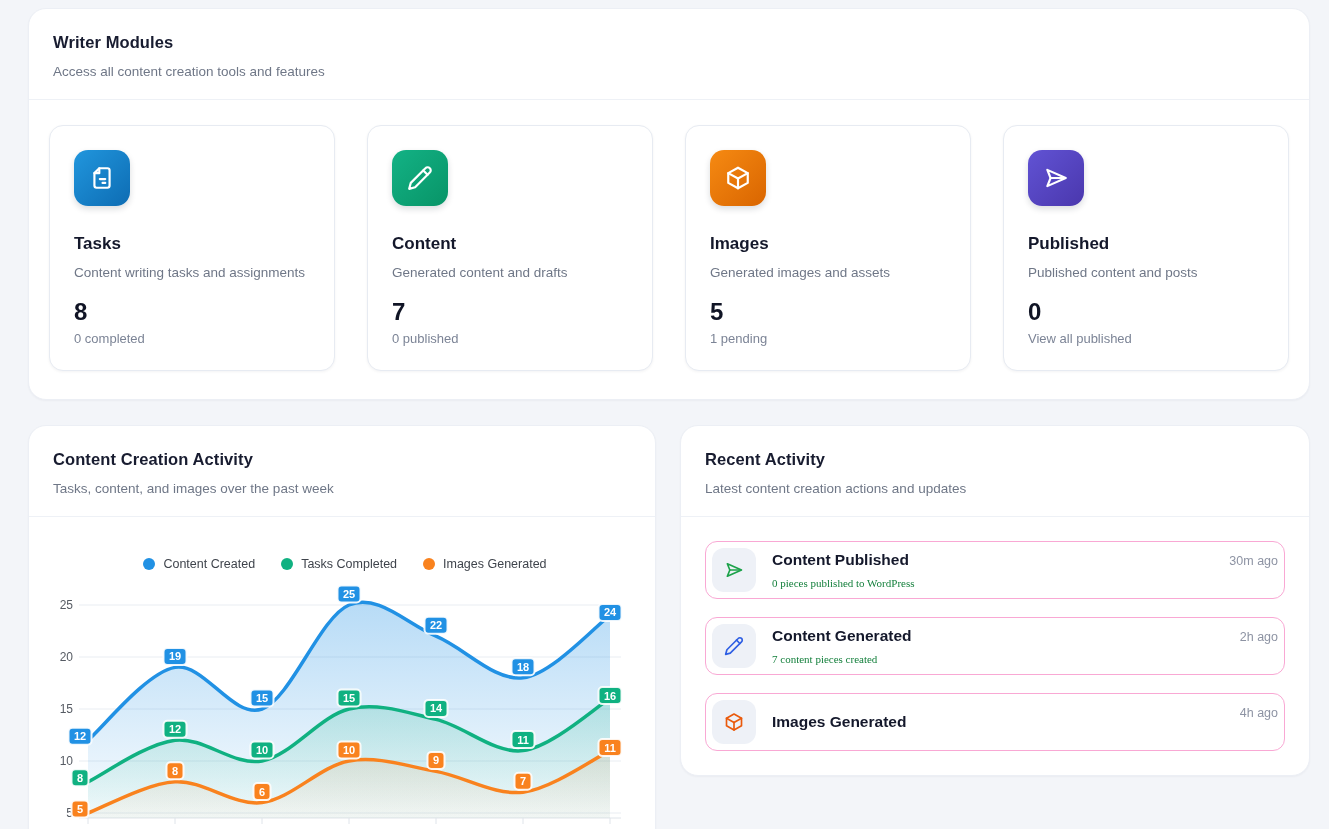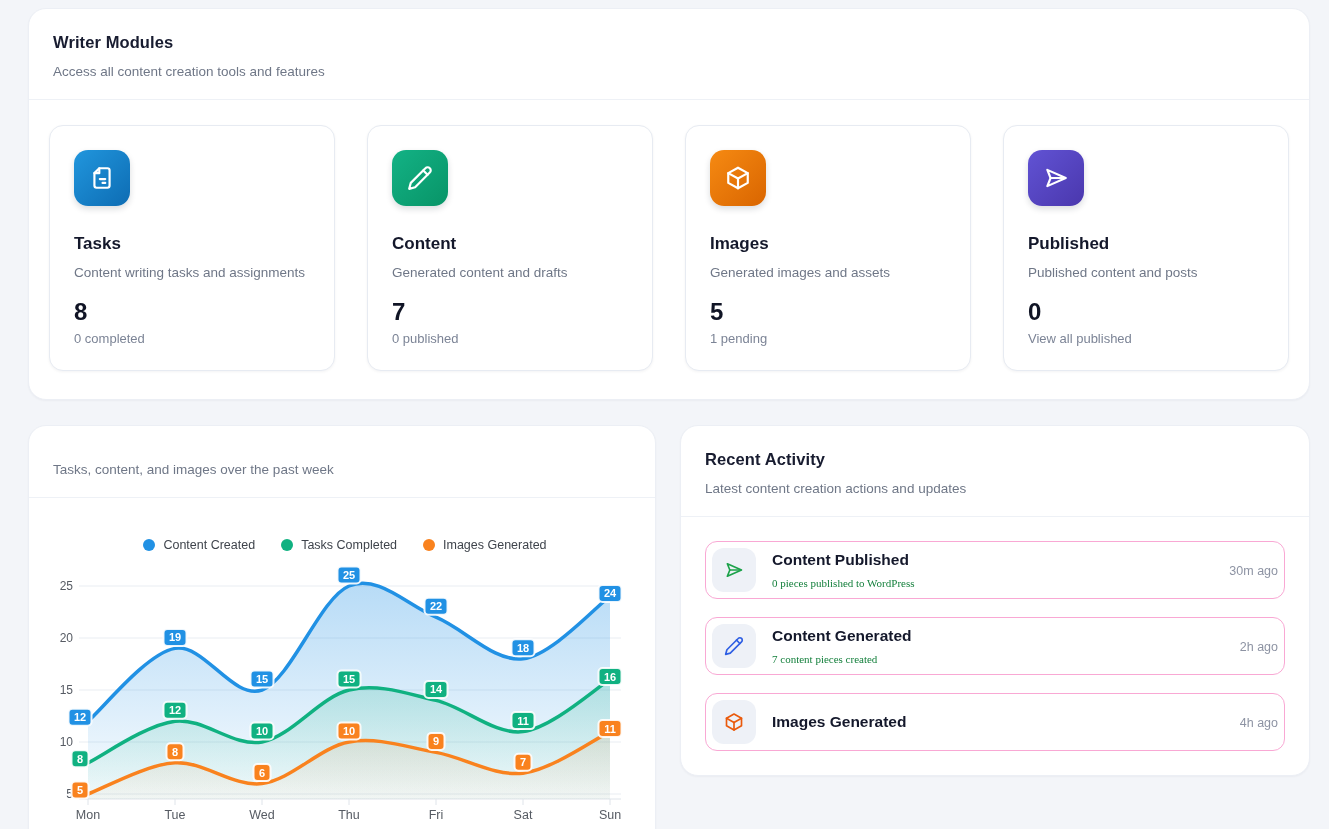--- a/index.html
+++ b/index.html
@@ -60,21 +60,21 @@
     background:#fff; cursor:pointer;
   }
   .activity-icon {
     width:44px; height:44px; border-radius:12px; background:#eef1f7;
     display:flex; align-items:center; justify-content:center; flex:none;
   }
   .activity-icon svg { width:20px; height:20px; }
   .activity-body { margin-left:16px; flex:1; }
   .activity-title { font-size:15.5px; font-weight:bold; color:#14182b; }
   .activity-desc { margin-top:8px; font-size:11px; color:#15803d;font-family:Liberation Serif, serif; }
-  .activity-time { font-size:12.5px; color:#8d93a3; align-self:flex-start; margin-top:16px; }
+  .activity-time { font-size:12.5px; color:#8d93a3; align-self:flex-start; margin-top:6px; }
 </style>
 </head>
 <body>
 
 <section class="panel" id="writer-panel">
   <div class="panel-header">
     <div class="panel-title">Writer Modules</div>
     <div class="panel-subtitle">Access all content creation tools and features</div>
   </div>
   <div id="modules-grid">
@@ -130,20 +130,21 @@
      <div class="module-desc">Published content and posts</div>
      <div class="module-value">0</div>
      <div class="module-sub">View all published</div>
       </div>
     </div>
 </section>
 
 <div id="bottom-row">
   <section class="panel" id="chart-card">
     <div class="panel-header">
+      <div class="panel-title">Content Creation Activity</div>
       <div class="panel-subtitle">Tasks, content, and images over the past week</div>
     </div>
     <div id="chart-legend">
         <div class="legend-item">
           <span class="legend-dot" style="background:#2191e4"></span>
      <span class="legend-label">Content Created</span>
         </div>
         <div class="legend-item">
           <span class="legend-dot" style="background:#10b181"></span>
      <span class="legend-label">Tasks Completed</span>

